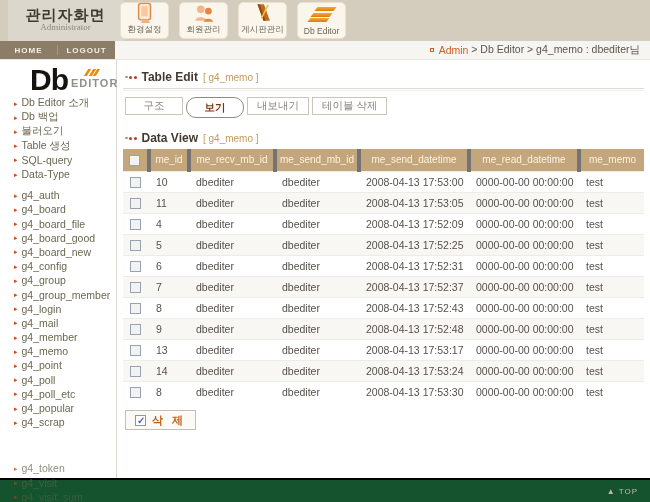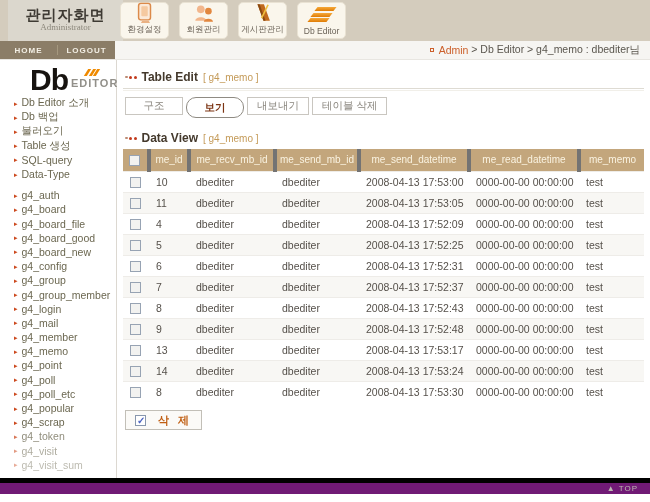--- a/index.html
+++ b/index.html
@@ -47,21 +47,21 @@
   .logo-db { font-size:30px; font-weight:bold; color:#17130f; line-height:19px; letter-spacing:-1px; }
   .logo-right { display:flex; flex-direction:column; }
   .logo-stripes { display:flex; gap:1.5px; margin:0 0 1px 15px; }
   .logo-stripes i { width:3px; height:7px; background:#ef8a00; transform:skewX(-32deg); }
   .logo-editor { font-size:11px; font-weight:bold; color:#92908a; letter-spacing:1px; }
   ul.side { list-style:none; margin:0; padding:0 0 0 14px; }
   ul.side li { height:14.2px; display:flex; align-items:center; font-size:10.5px;
                color:#6b6750; cursor:pointer; white-space:nowrap; }
   ul.side li .arr { color:#cc4a1f; font-size:7px; margin-right:4px; line-height:7px; }
   #menu-tables { margin-top:7px; }
-  #menu-tables li:nth-last-child(3){ opacity:.75; }
+  #menu-tables li:nth-last-child(3){ opacity:.75;margin-top:32px; }
   #menu-tables li:nth-last-child(2){ opacity:.55; }
   #menu-tables li:nth-last-child(1){ opacity:.45; }
 
   
   main { flex:1; padding:8px 6px 0 6px; background:#fff; }
   .sec-title { display:flex; align-items:center; font-size:12px; color:#44392c;
                height:14px; margin:2px 0 4px 2px; }
   .dots { display:flex; gap:1.5px; margin-right:5px; align-items:center; }
   .dots i { width:3px; height:3px; border-radius:50%; background:#c2391b; }
   .dots i:first-child { width:2.5px; height:2.5px; background:#bb8a72; }
@@ -78,30 +78,30 @@
   table { border-collapse:collapse; table-layout:fixed; width:100%; margin-top:3px; }
   thead th { background:#c3a67c; color:#faf3e1; font-size:10px; font-weight:normal;
              height:22px; border-left:4px solid #737373; overflow:hidden; }
   thead th:first-child { border-left:none; }
   tbody td { height:21px; font-size:10.5px; color:#55504a; border-top:1px solid #eeece8;
              padding-left:7px; overflow:hidden; white-space:nowrap; }
   tbody tr:nth-child(even) td { background:#f8f7f4; }
   td.cbc, th.cbc { text-align:center; padding-left:0; }
   .cb { display:inline-block; width:11px; height:11px; border:1px solid #97a3b3;
         background:#f2f2f0; vertical-align:middle; cursor:pointer; position:relative; }
-  .del-btn { margin:8px 0 0 2px; display:inline-flex; align-items:center; gap:12px;
+  .del-btn { margin:8px 0 0 2px; display:inline-flex; align-items:center; gap:6px;
              border:1px solid #c2bfb7; background:#fbfaf7; height:20px; padding:0 9px;
              font-size:11px; font-weight:bold; color:#c05e12; cursor:pointer;
              letter-spacing:3px; font-family:"Liberation Sans",sans-serif; }
   .del-btn .cb { background:#fff; border-color:#8897ad; }
   .del-btn .cb::after { content:"\2713"; position:absolute; left:1px; top:-1px;
                         font-size:10px; color:#4a62c0; letter-spacing:0; }
 
   
-  .footer { height:16px; background:#701a75; border-top:5px solid #000000;
+  .footer { height:24px; background:#14532d; border-top:2px solid #000000;
             display:flex; justify-content:flex-end; align-items:center; padding-right:12px; }
   .top-link { font-size:8px; color:#bcb9b2; cursor:pointer; letter-spacing:1px; }
 
   
   .tab-icon svg { display:block; }
 </style>
 </head>
 <body>
 
 <div class="page">

